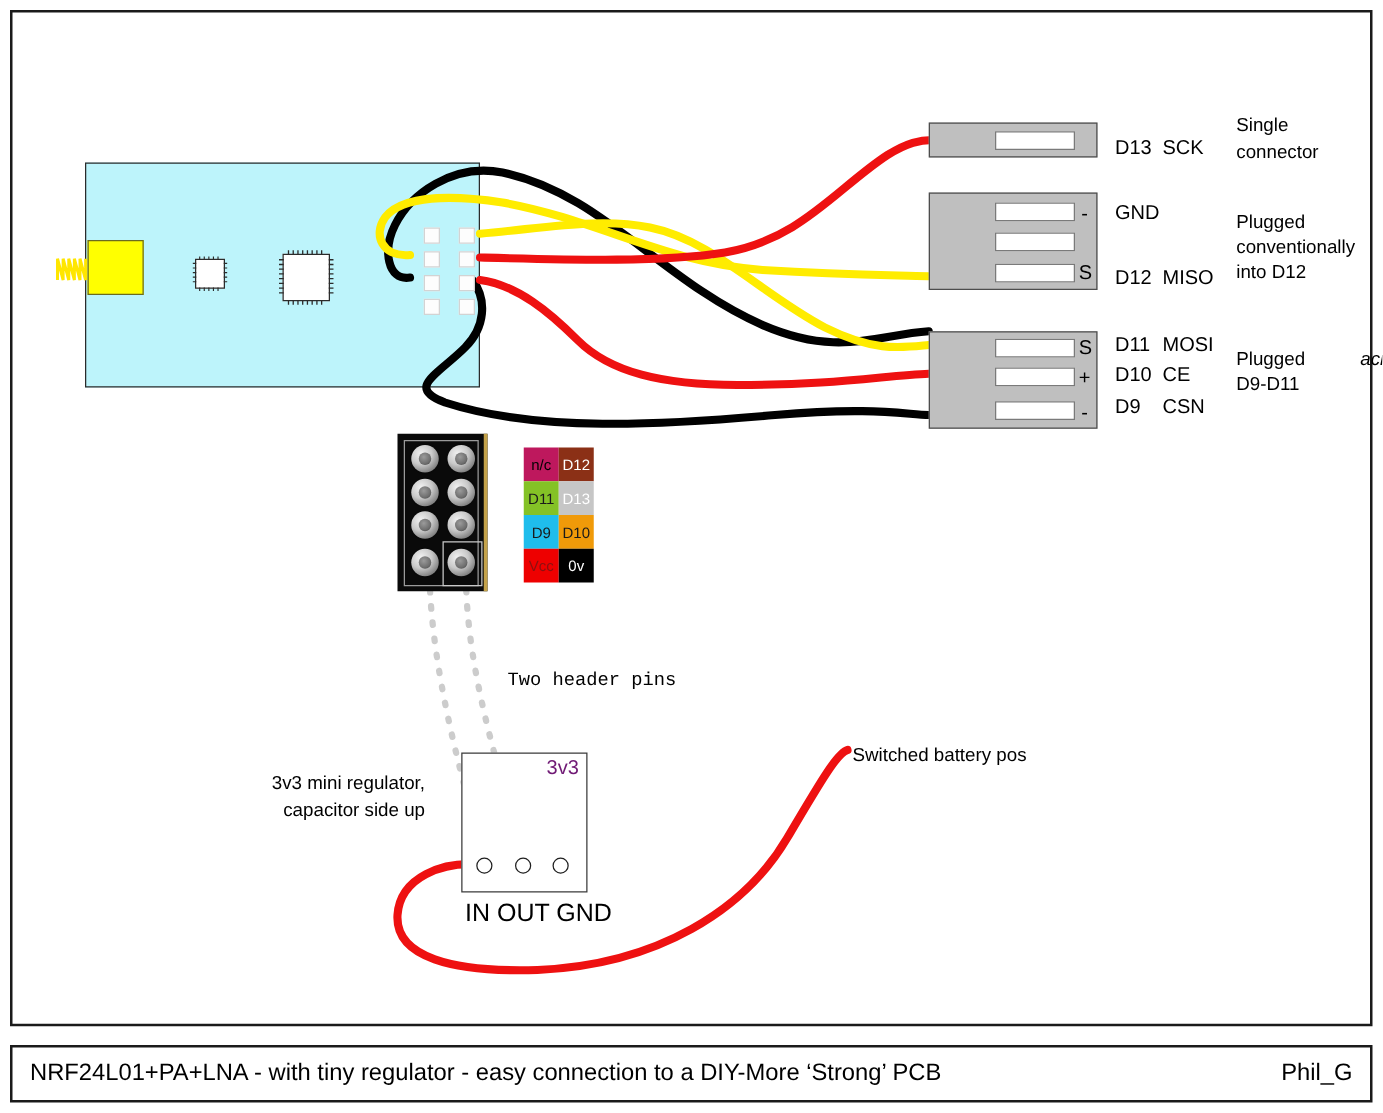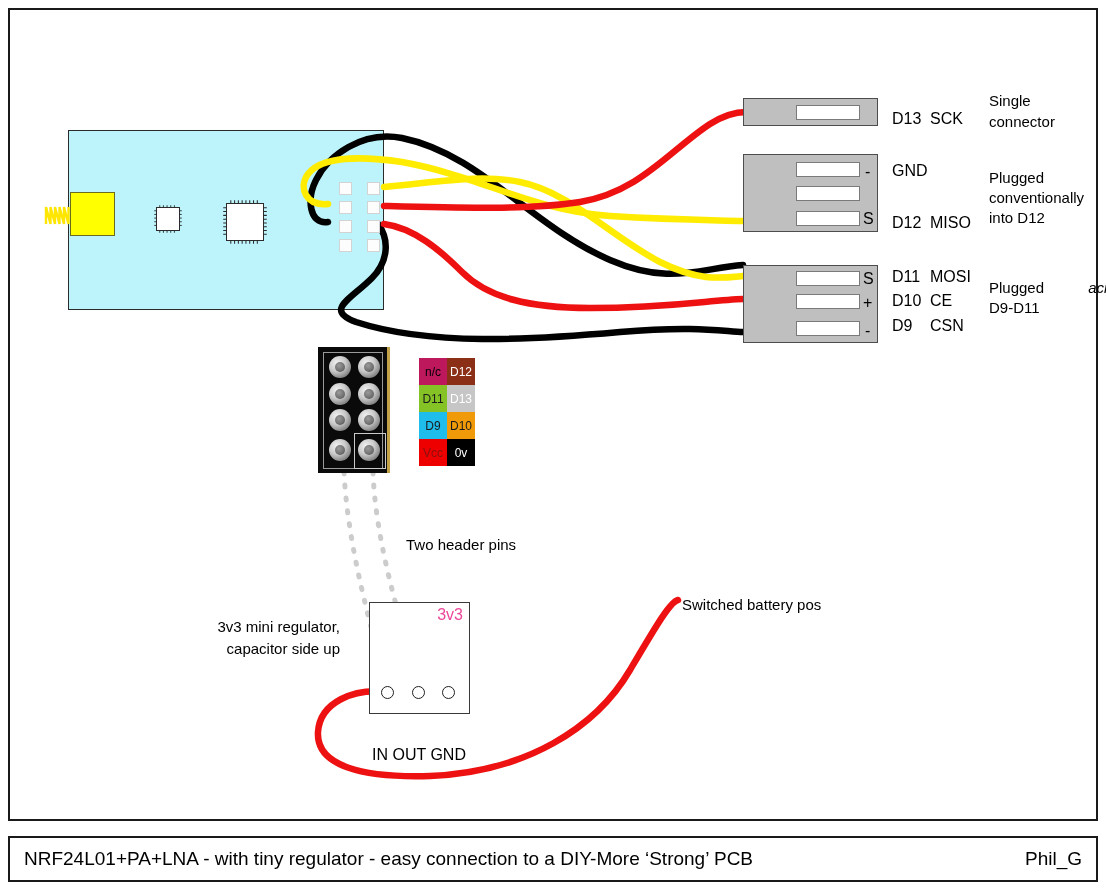--- a/index.html
+++ b/index.html
@@ -208,53 +208,54 @@
     width: 101px; height: 112px;
     background: #ffffff;
     border: 1.4px solid #3a3a3a;
     box-sizing: border-box;
     z-index: 5;
   }
   #reg-3v3 {
     position: absolute;
     right: 6px; top: 3px;
     font-size: 16px;
-    color: #ec4899;
+    color: #701a75;
   }
   .reg-hole {
     position: absolute;
     width: 13px; height: 13px;
     border-radius: 50%;
     background: #ffffff;
     border: 1.5px solid #1f1f1f;
     box-sizing: border-box;
     z-index: 7;
   }
   #reg-pin-names {
     position: absolute;
-    left: 362px; top: 736px;
-    font-size: 16px;
+    left: 362px; top: 710px;
+    font-size: 20px;
     color: #000000;
     white-space: nowrap;
   }
   #reg-desc {
     position: absolute;
     left: 190px; top: 606px;
     width: 140px;
     font-size: 15px;
     line-height: 22px;
     color: #000000;
     text-align: right;
   }
   #two-header-pins {
     position: absolute;
     left: 396px; top: 526px;
     font-size: 15px;
     color: #000000;
     white-space: nowrap;
+    font-family: Liberation Mono, monospace;
   }
   #battery-label {
     position: absolute;
     left: 672px; top: 586px;
     font-size: 15px;
     color: #000000;
     white-space: nowrap;
   }
 </style>
 </head>

